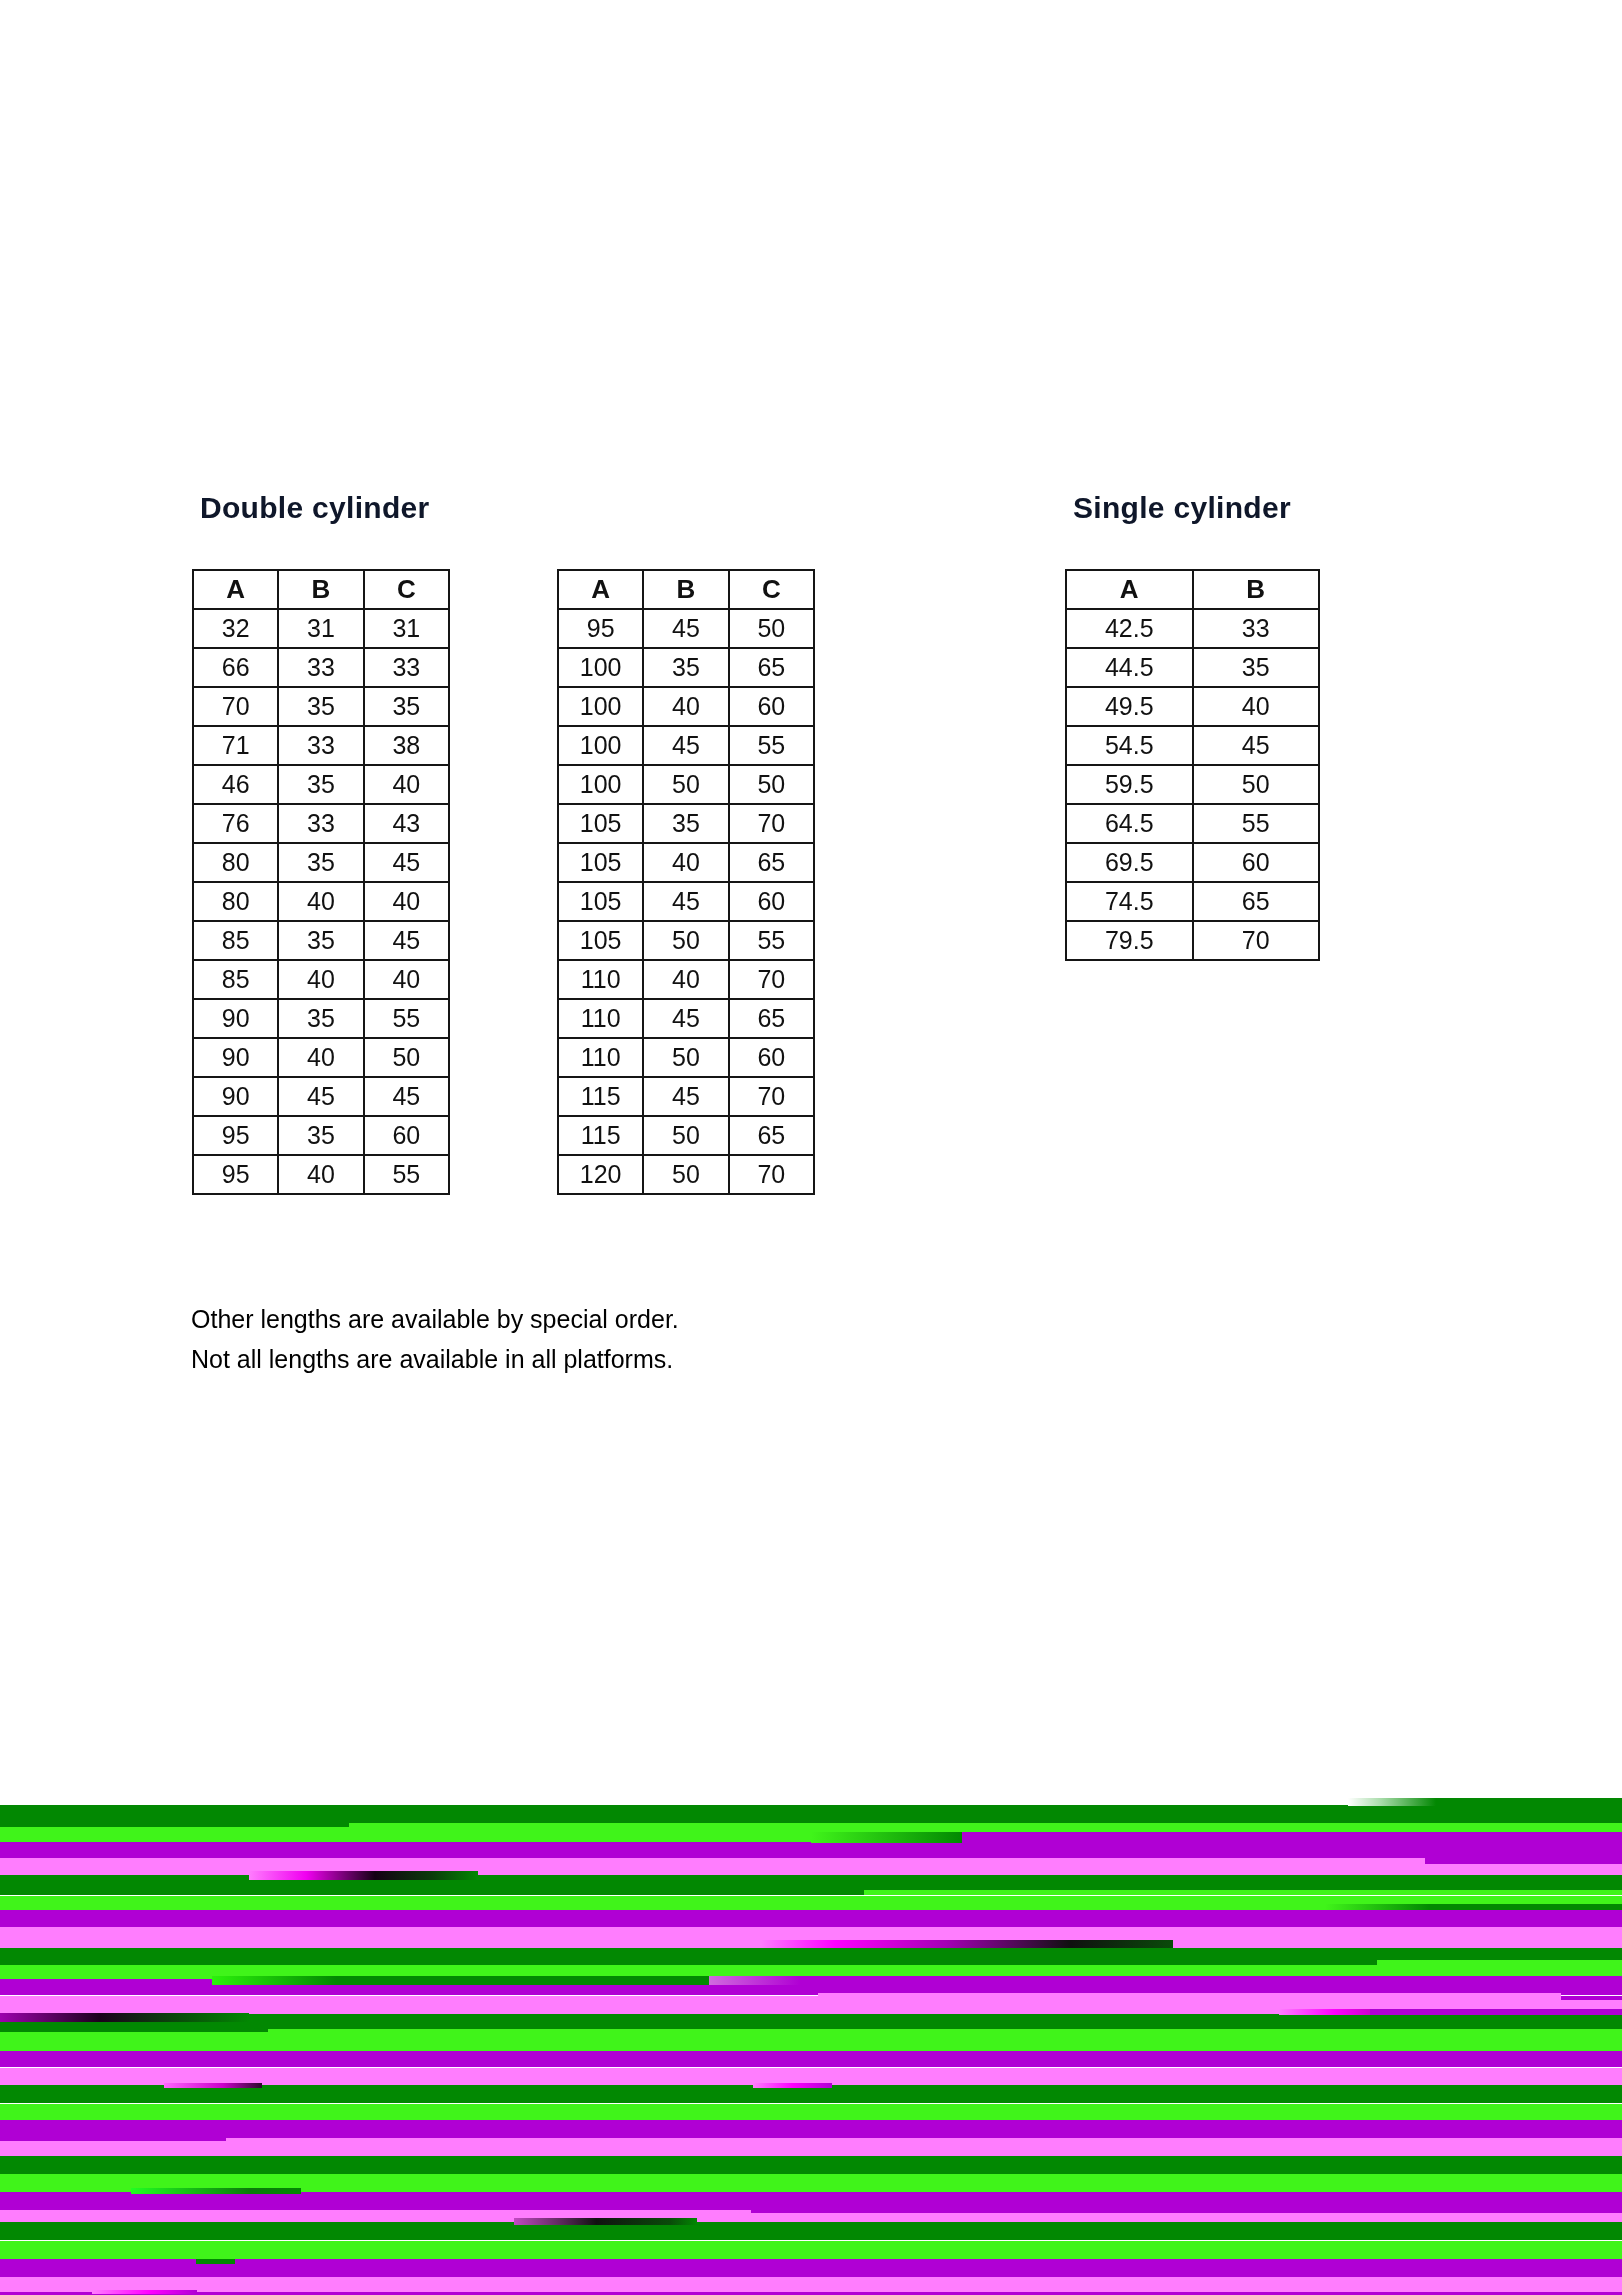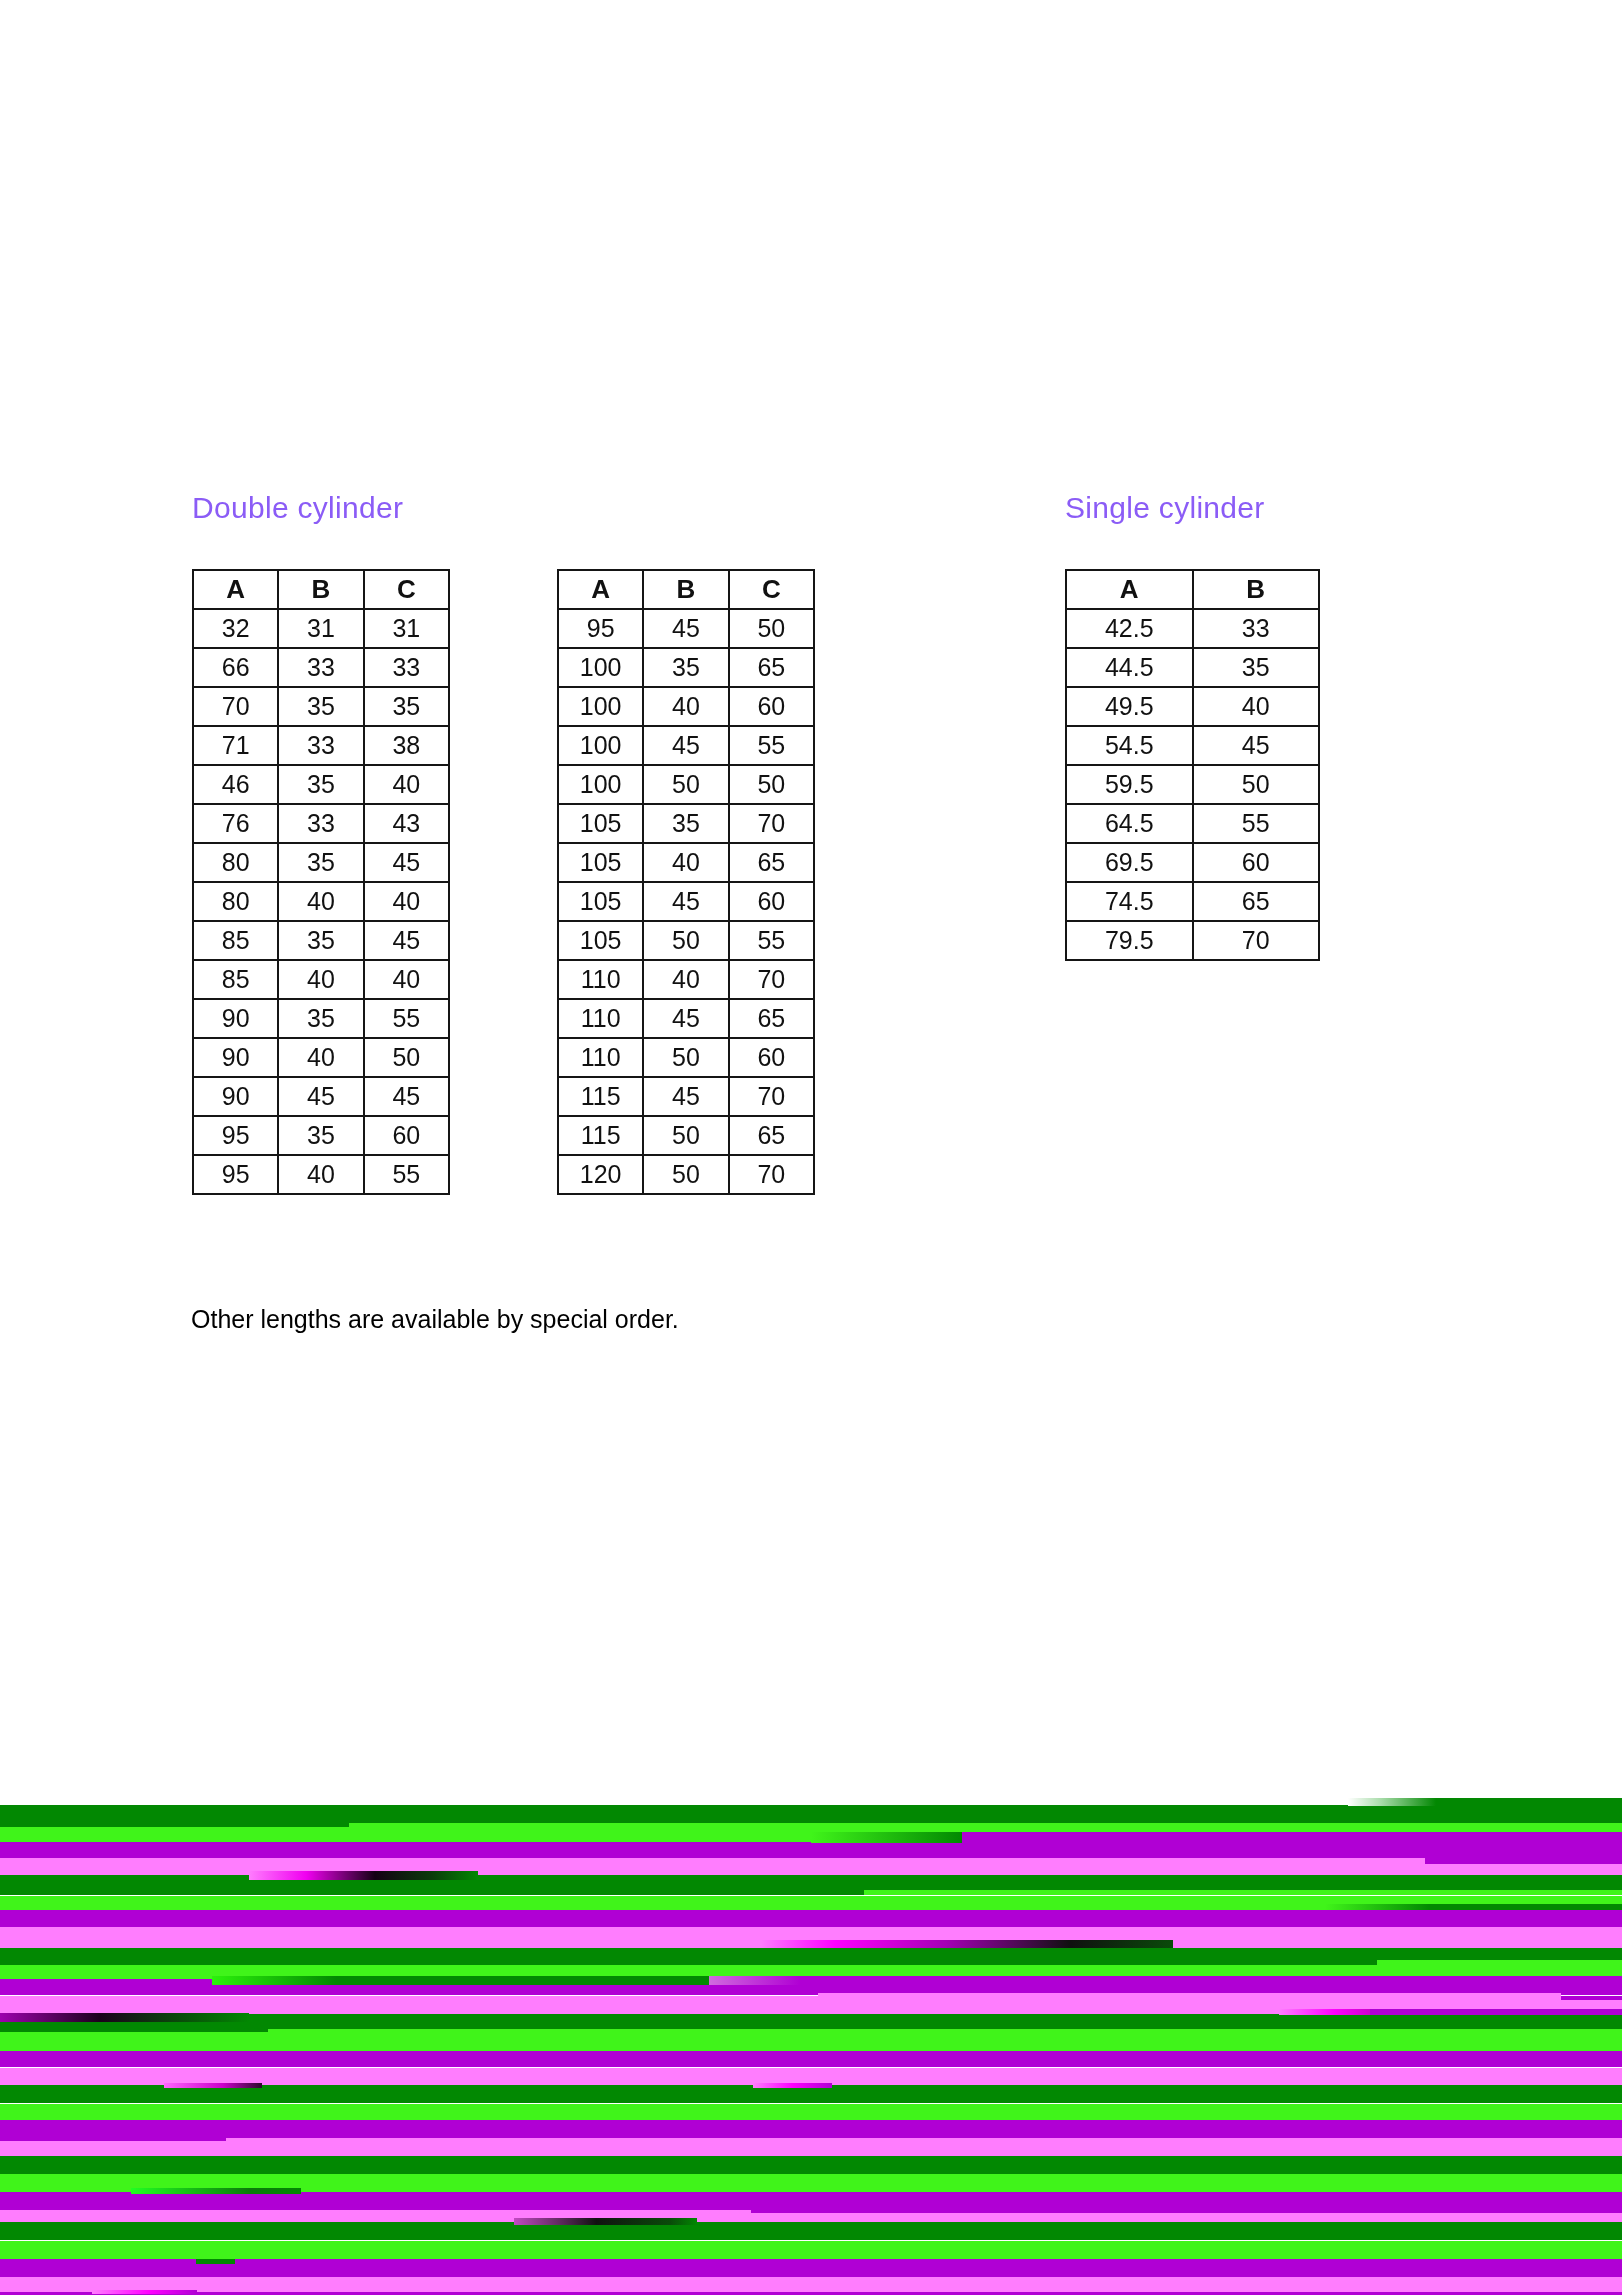--- a/index.html
+++ b/index.html
@@ -7,24 +7,25 @@
     width:1623px;height:2295px;
     background:#ffffff;
     font-family:"Liberation Sans", sans-serif;
     position:relative;
     overflow:hidden;
   }
   .page{position:absolute;inset:0;}
   .heading{
     position:absolute;
     font-size:30px;
-    font-weight:normal;
-    color:#8b5cf6;
+    font-weight:bold;
+    color:#0f172a;
     letter-spacing:0.3px;
     white-space:nowrap;
+    margin-left:8px;
   }
   #heading-double{left:192px;top:491px;}
   #heading-single{left:1065px;top:491px;}
 
   .dim-table{
     position:absolute;
     border-collapse:collapse;
     table-layout:fixed;
     background:#fff;
   }
@@ -281,20 +282,21 @@
         </tr>
         <tr>
           <td>79.5</td>
           <td>70</td>
         </tr>
       </tbody>
     </table>
 
   <div class="note">
     <div class="p1">Other lengths are available by special order.</div>
+    <div class="p2">Not all lengths are available in all platforms.</div>
   </div>
 
   <div class="glitch-band" id="glitch-band">
       <div class="stripe" style="top: 1805px; height: 18.3px; background: rgb(2, 136, 2);"></div>
       <div class="stripe" style="top: 1823px; height: 19px; background: rgb(64, 244, 26);"></div>
       <div class="stripe" style="top: 1842px; height: 16.4px; background: rgb(176, 0, 212);"></div>
       <div class="stripe" style="top: 1858px; height: 17px; background: rgb(255, 125, 254);"></div>
       <div class="stripe" style="top: 1875px; height: 20px; background: rgb(2, 136, 2);"></div>
       <div class="stripe" style="top: 1896px; height: 14.4px; background: rgb(64, 244, 26);"></div>
       <div class="stripe" style="top: 1910px; height: 17px; background: rgb(176, 0, 212);"></div>

